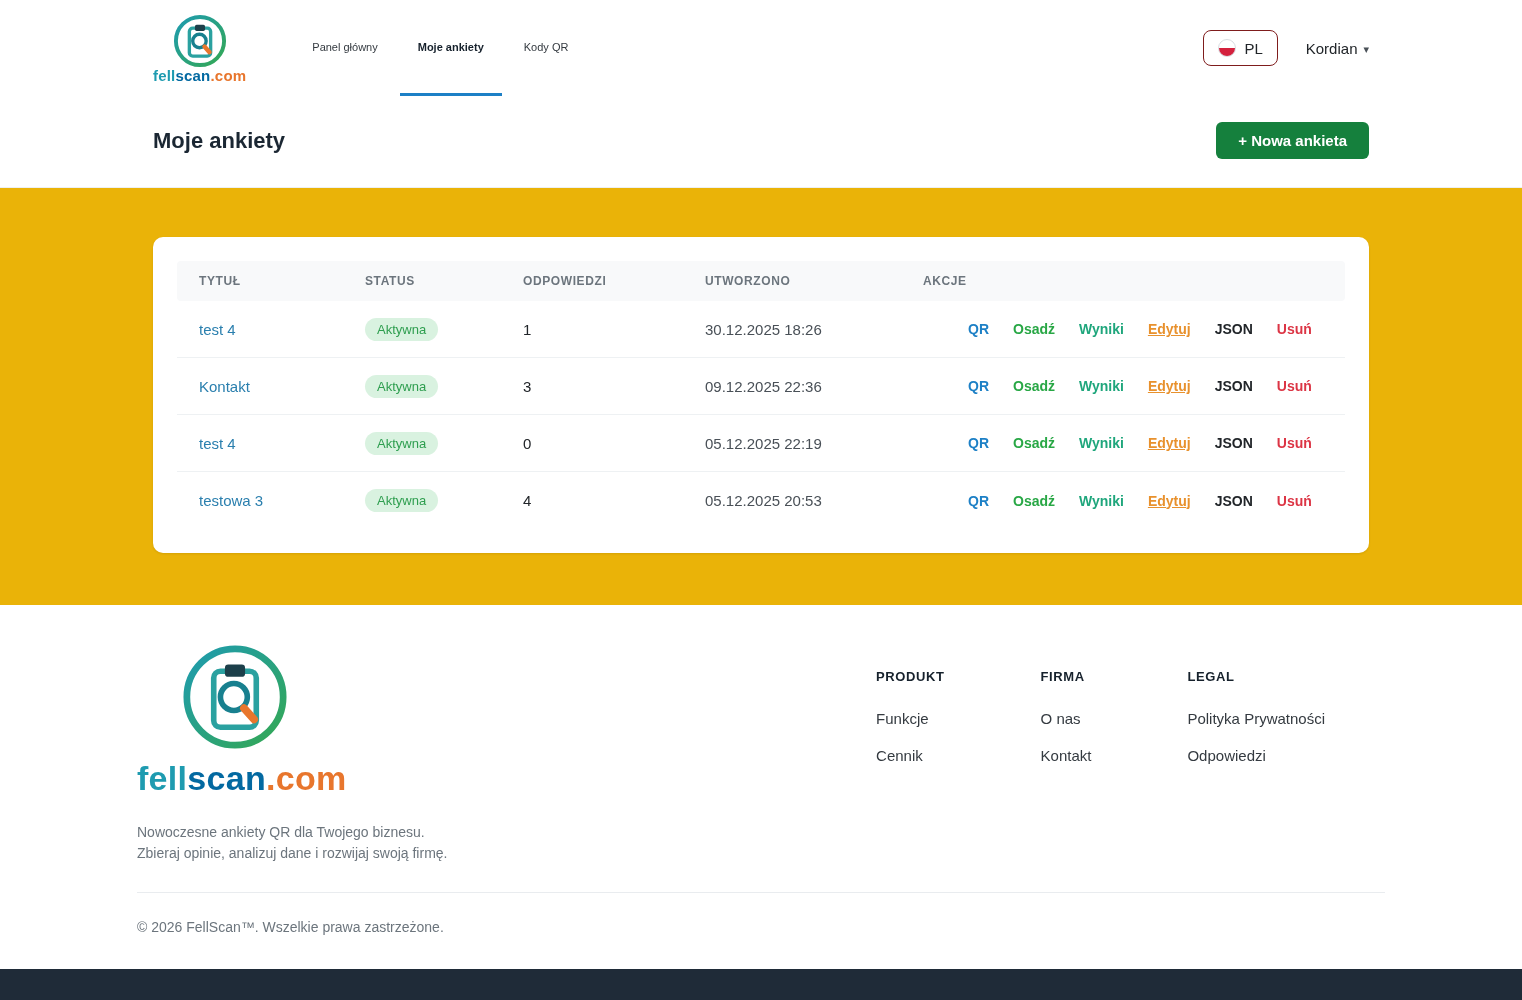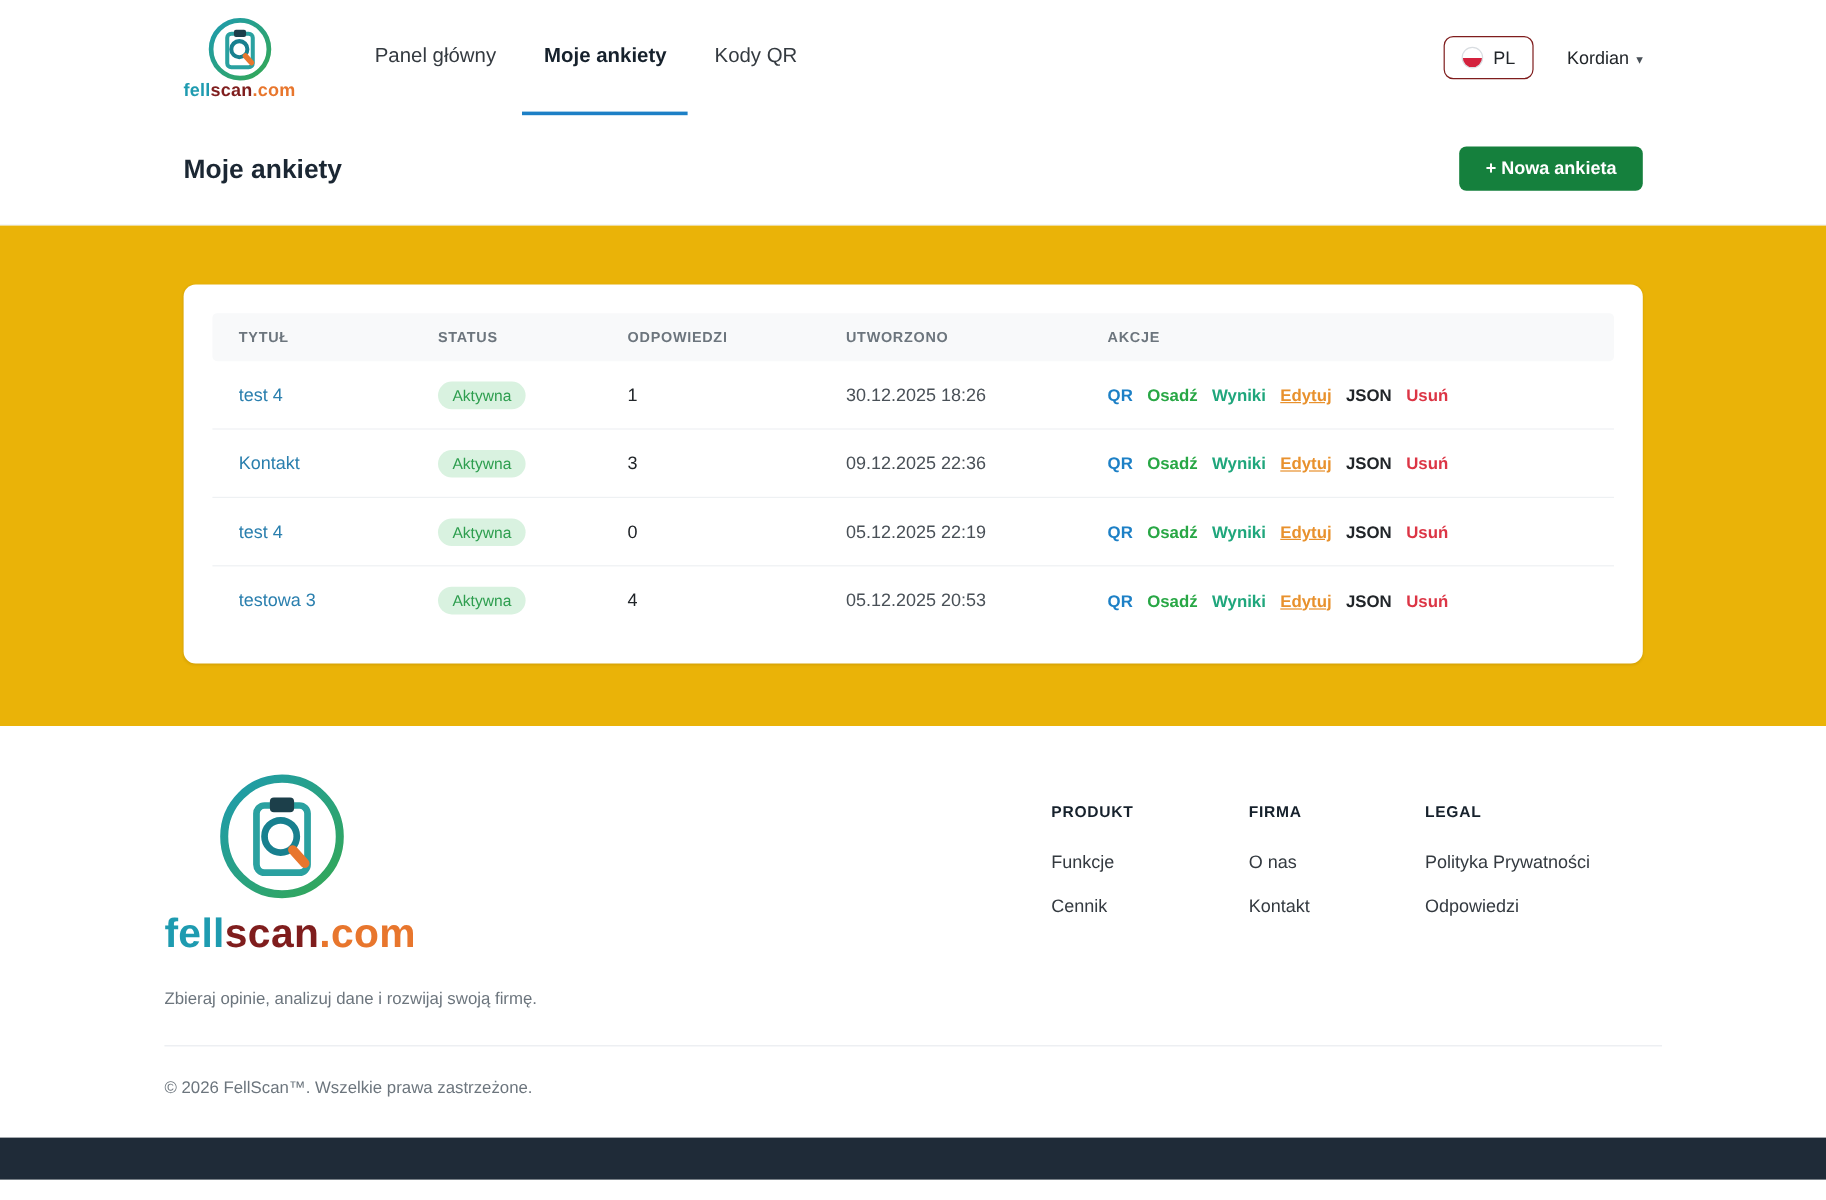--- a/index.html
+++ b/index.html
@@ -15,27 +15,27 @@
   
   .site-header { background:#fff; height:96px; }
   .site-header .container { display:flex; align-items:stretch; height:100%; }
   .logo-block {
     display:flex; flex-direction:column; align-items:center; justify-content:center;
     margin-right:48px; cursor:pointer;
   }
   .logo-icon-sm { width:56px; height:56px; }
   .logo-text-sm { font-size:15px; font-weight:bold; letter-spacing:0.2px; margin-top:-2px; }
   .logo-fell { color:#1e9bb0; }
-  .logo-scan { color:#7f1d1d; }
+  .logo-scan { color:#0369a1; }
   .logo-com  { color:#e8762d; }
 
   .main-nav { display:flex; align-items:stretch; gap:4px; }
   .nav-item {
     display:flex; align-items:center; padding:0 18px;
-    font-size:17px; color:#343a40; text-decoration:none;
+    font-size:11px; color:#343a40; text-decoration:none;
     border-bottom:3px solid transparent; cursor:pointer;
   }
   .nav-item.active { color:#16212c; font-weight:bold; border-bottom-color:#1d80c6; }
 
   .header-right { margin-left:auto; display:flex; align-items:center; gap:28px; }
   .lang-btn {
     display:flex; align-items:center; gap:8px;
     border:1px solid #7f1d1d; border-radius:8px; background:#fff;
     padding:8px 14px; font-size:15px; color:#212529; cursor:pointer;
   }
@@ -76,21 +76,21 @@
     text-transform:uppercase; letter-spacing:0.6px;
   }
   .trow { height:57px; border-bottom:1px solid #eef1f3; font-size:15px; }
   .trow:last-child { border-bottom:none; }
   .title-link { color:#2a7fae; text-decoration:none; cursor:pointer; }
   .pill {
     display:inline-block; background:#d9f2e0; color:#2e9e4f;
     font-size:13px; padding:4px 12px; border-radius:999px;
   }
   .cell-muted { color:#495057; }
-  .actions { display:flex; align-items:center; gap:12px; font-size:14px; font-weight:bold; }
+  .actions { display:flex; align-items:center; gap:24px; font-size:14px; font-weight:bold;margin-left:45px; }
   .act { text-decoration:none; cursor:pointer; }
   .act-qr { color:#1d80c6; }
   .act-osadz { color:#28a745; }
   .act-wyniki { color:#1fa67c;text-align:right; }
   .act-edytuj { color:#e8912d;text-decoration:underline; }
   .act-json { color:#212529; }
   .act-usun { color:#dc3545; }
 
   
   .site-footer { background:#fff; padding:36px 0 0; }
@@ -253,20 +253,21 @@
           </defs>
           <circle cx="50" cy="50" r="43" fill="none" stroke="url(#gf)" stroke-width="6"></circle>
           <rect x="31" y="27" width="38" height="50" rx="6" fill="none" stroke="#2aa1a0" stroke-width="5"></rect>
           <rect x="41" y="21" width="18" height="11" rx="3" fill="#1c3f4a"></rect>
           <circle cx="49" cy="50" r="12" fill="none" stroke="#18808f" stroke-width="5"></circle>
           <line x1="58" y1="60" x2="67" y2="70" stroke="#e8762d" stroke-width="7" stroke-linecap="round"></line>
         </svg>
         <div class="logo-text-lg"><span class="logo-fell">fell</span><span class="logo-scan">scan</span><span class="logo-com">.com</span></div>
       </div>
       <div class="tagline">
+        <div>Nowoczesne ankiety QR dla Twojego biznesu.</div>
         <div>Zbieraj opinie, analizuj dane i rozwijaj swoją firmę.</div>
       </div>
     </div>
 
     <div class="footer-cols">
       <div class="footer-col">
         <h4>PRODUKT</h4>
         <a>Funkcje</a>
         <a>Cennik</a>
       </div>

